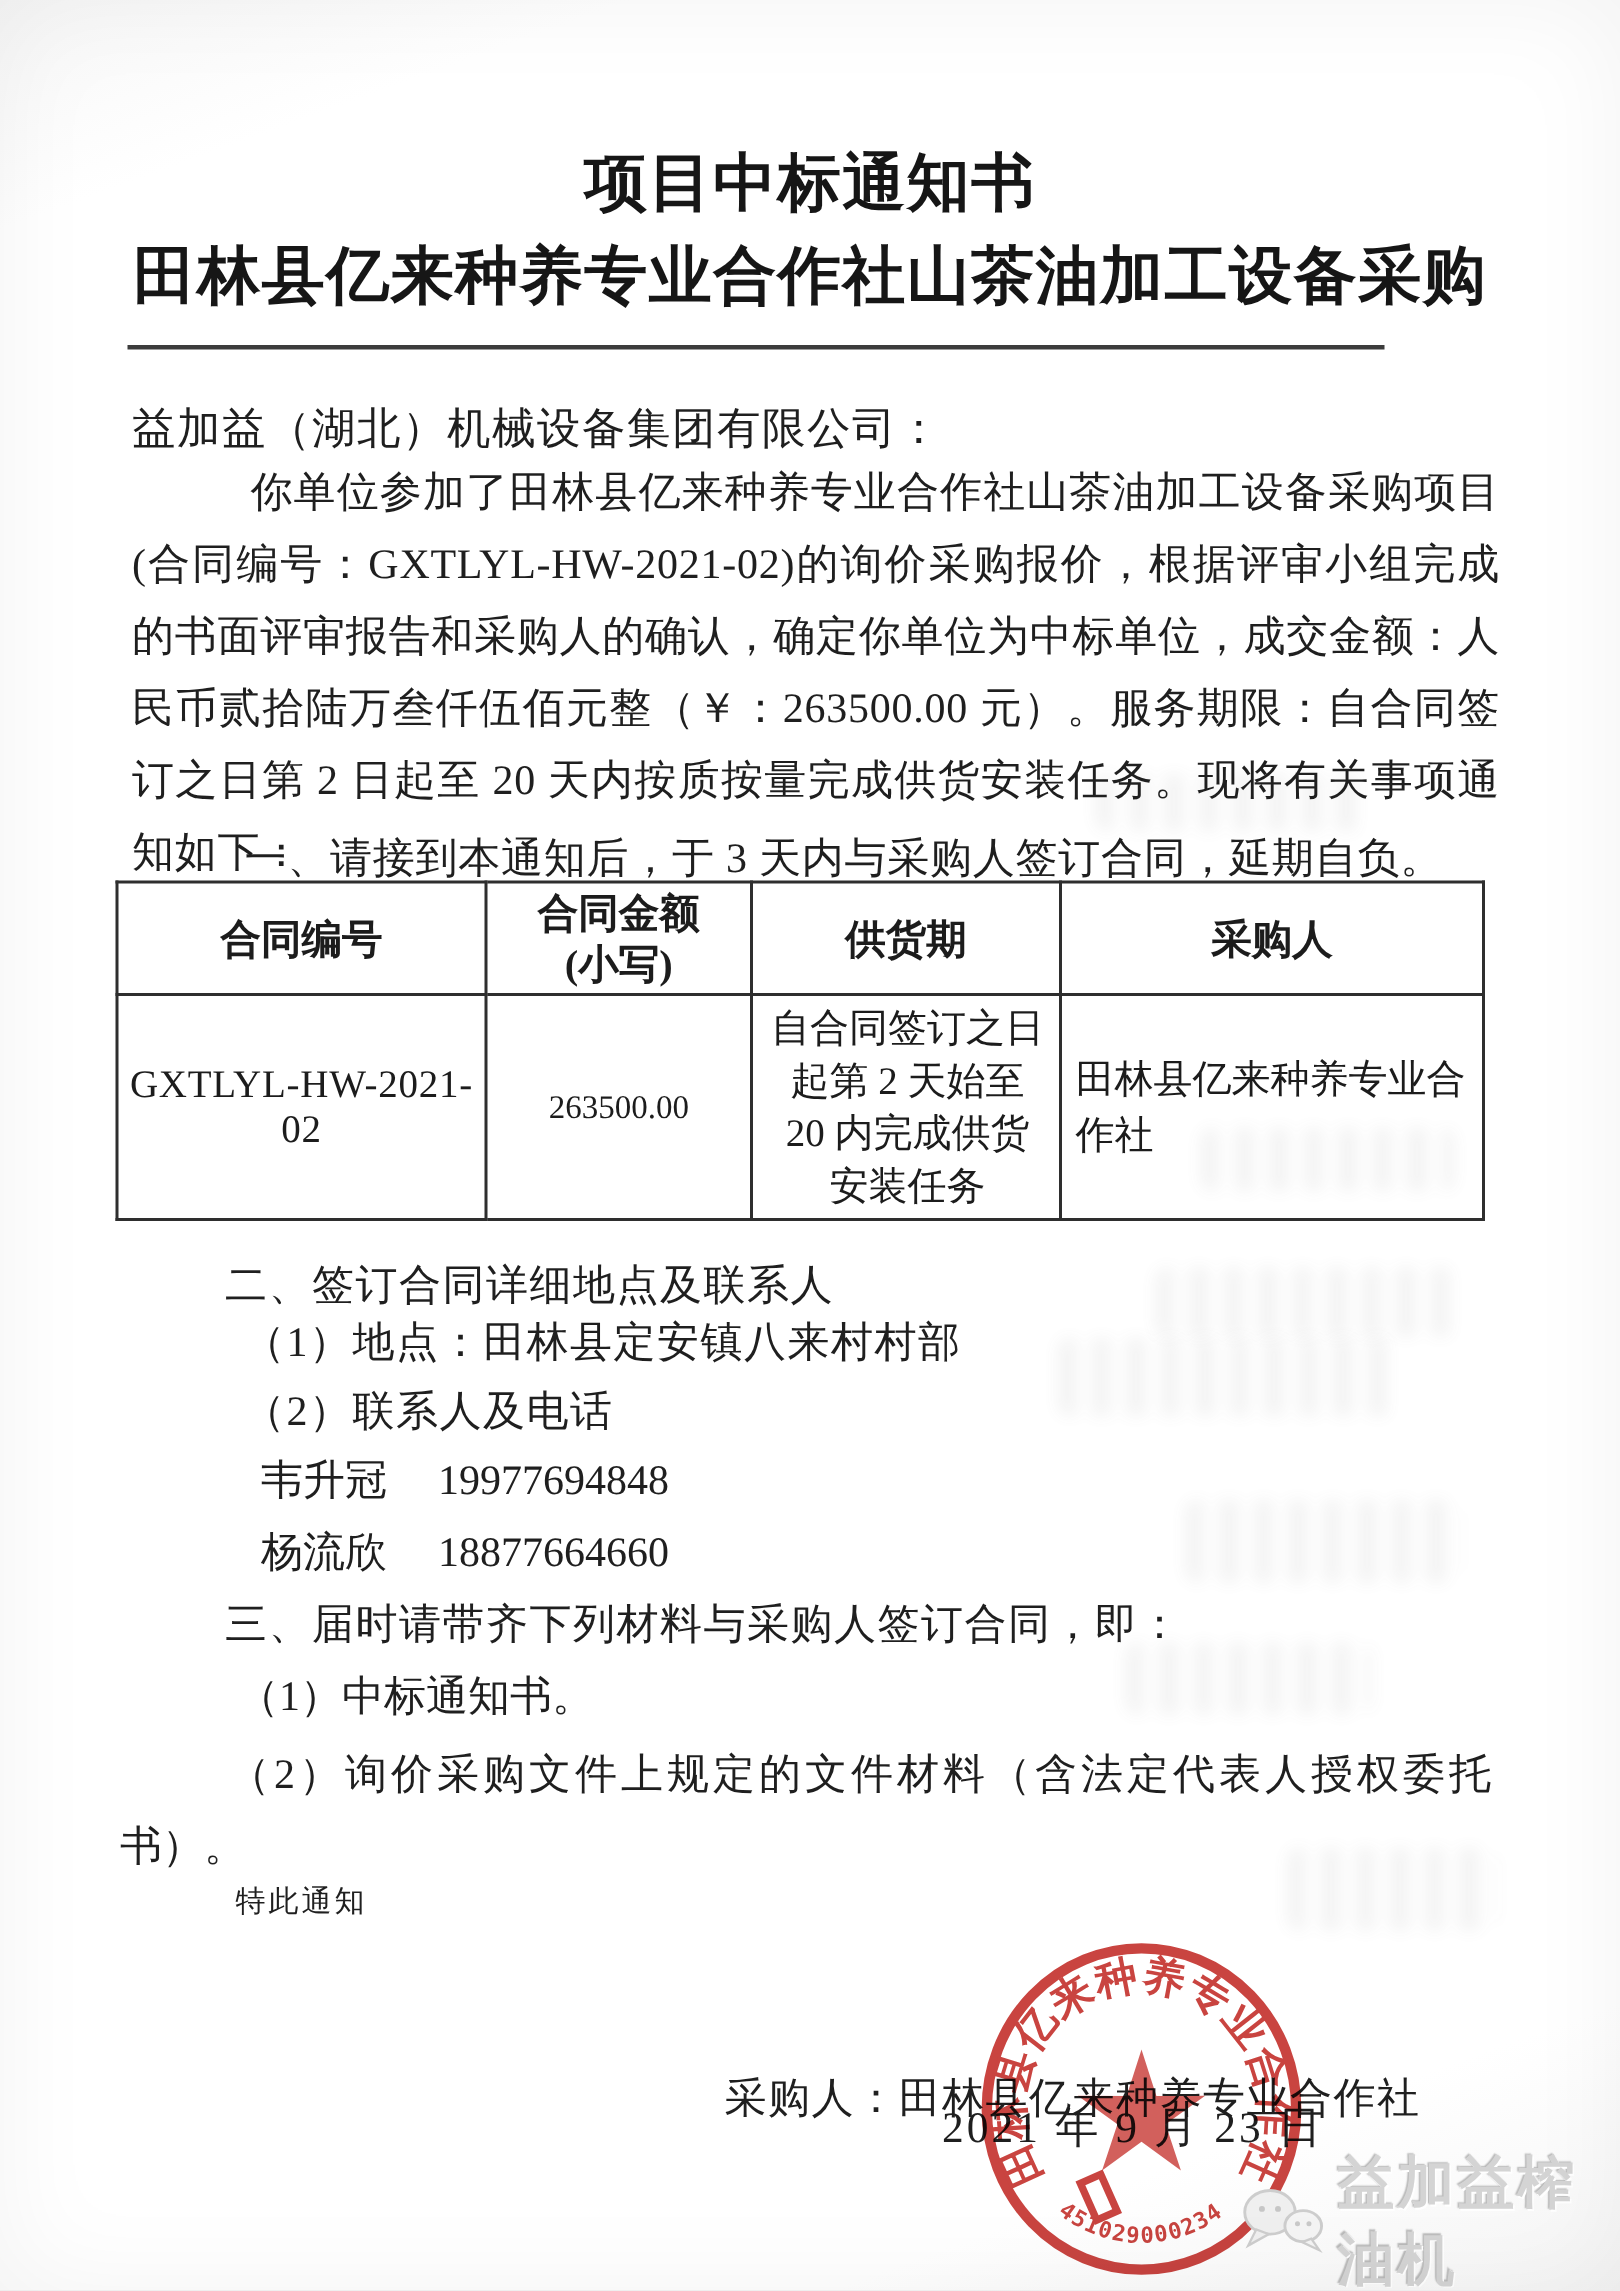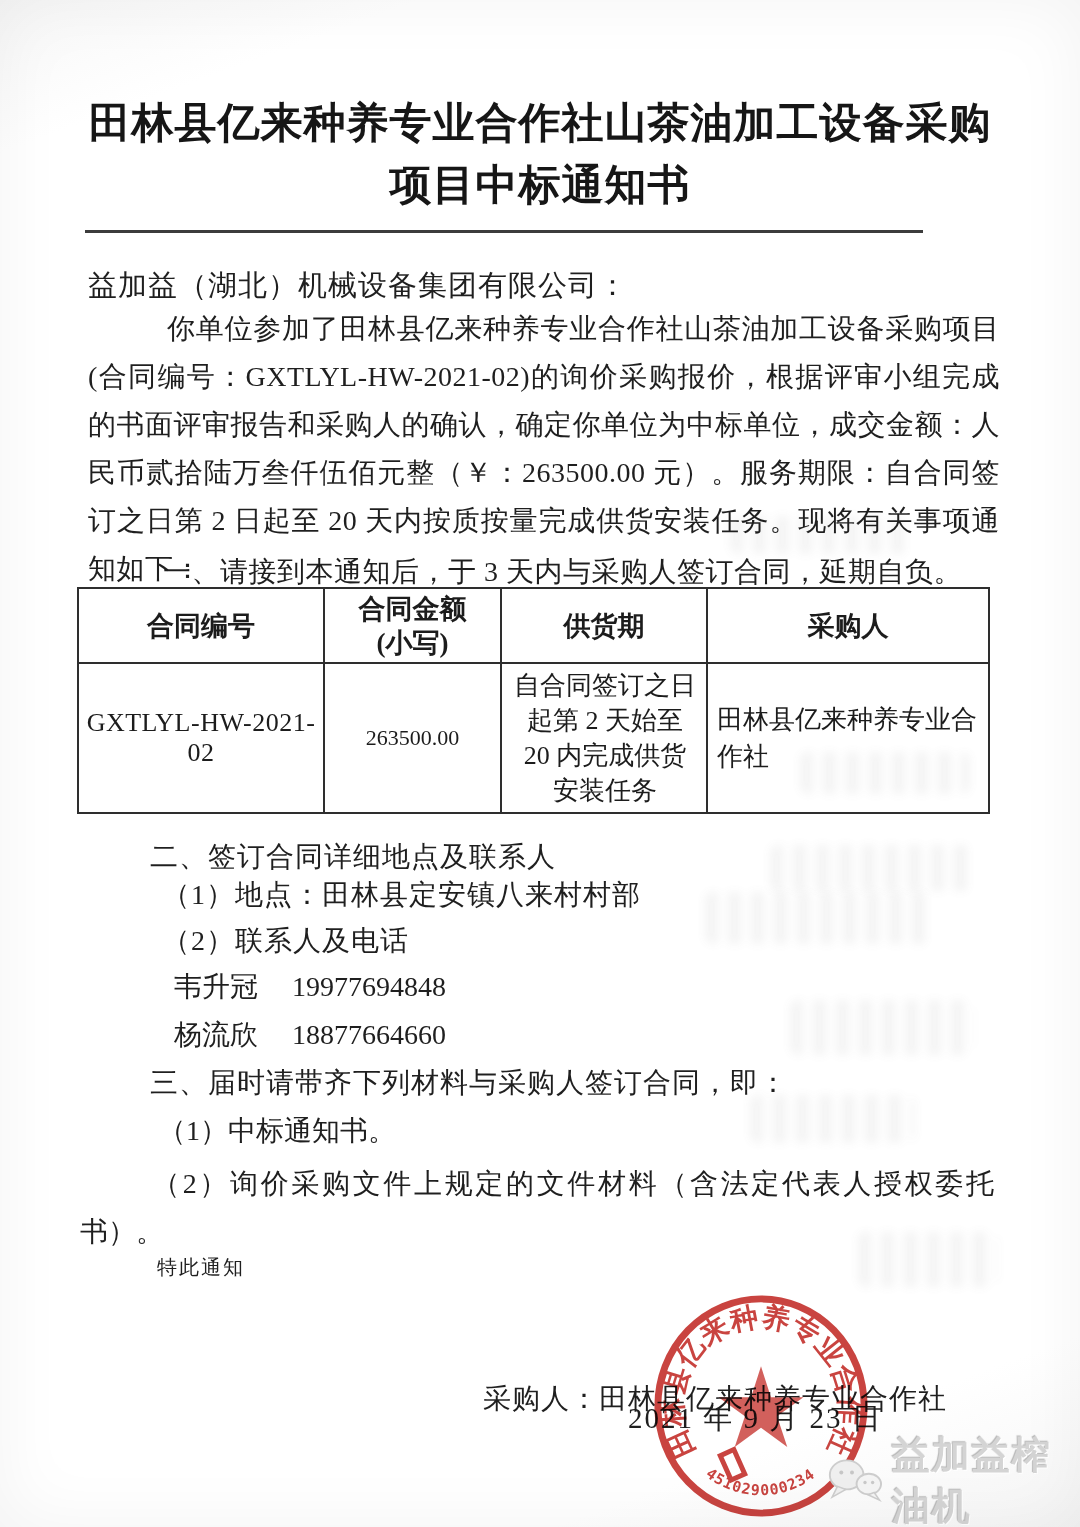--- a/index.html
+++ b/index.html
@@ -128,22 +128,22 @@
 
   <div class="smudge" style="top:516px;left:730px;width:180px;height:38px;"></div>
   <div class="smudge" style="top:752px;left:800px;width:170px;height:42px;"></div>
   <div class="smudge" style="top:845px;left:770px;width:200px;height:46px;"></div>
   <div class="smudge" style="top:892px;left:705px;width:225px;height:52px;"></div>
   <div class="smudge" style="top:1000px;left:790px;width:185px;height:55px;"></div>
   <div class="smudge" style="top:1095px;left:750px;width:165px;height:48px;"></div>
   <div class="smudge" style="top:1232px;left:858px;width:140px;height:55px;"></div>
 
   <div class="abs title">
+    <div>项目中标通知书</div>
     <div>田林县亿来种养专业合作社山茶油加工设备采购</div>
-    <div>项目中标通知书</div>
   </div>
   <div class="abs rule"></div>
 
   <div class="abs addressee">益加益（湖北）机械设备集团有限公司：</div>
   <div class="abs para">你单位参加了田林县亿来种养专业合作社山茶油加工设备采购项目(合同编号：GXTLYL-HW-2021-02)的询价采购报价，根据评审小组完成的书面评审报告和采购人的确认，确定你单位为中标单位，成交金额：人民币贰拾陆万叁仟伍佰元整（￥：263500.00 元）。服务期限：自合同签订之日第 2 日起至 20 天内按质按量完成供货安装任务。现将有关事项通知如下：</div>
   <div class="abs item-one">一、请接到本通知后，于 3 天内与采购人签订合同，延期自负。</div>
 
   <table class="contract">
     <colgroup>
       <col class="col1">

